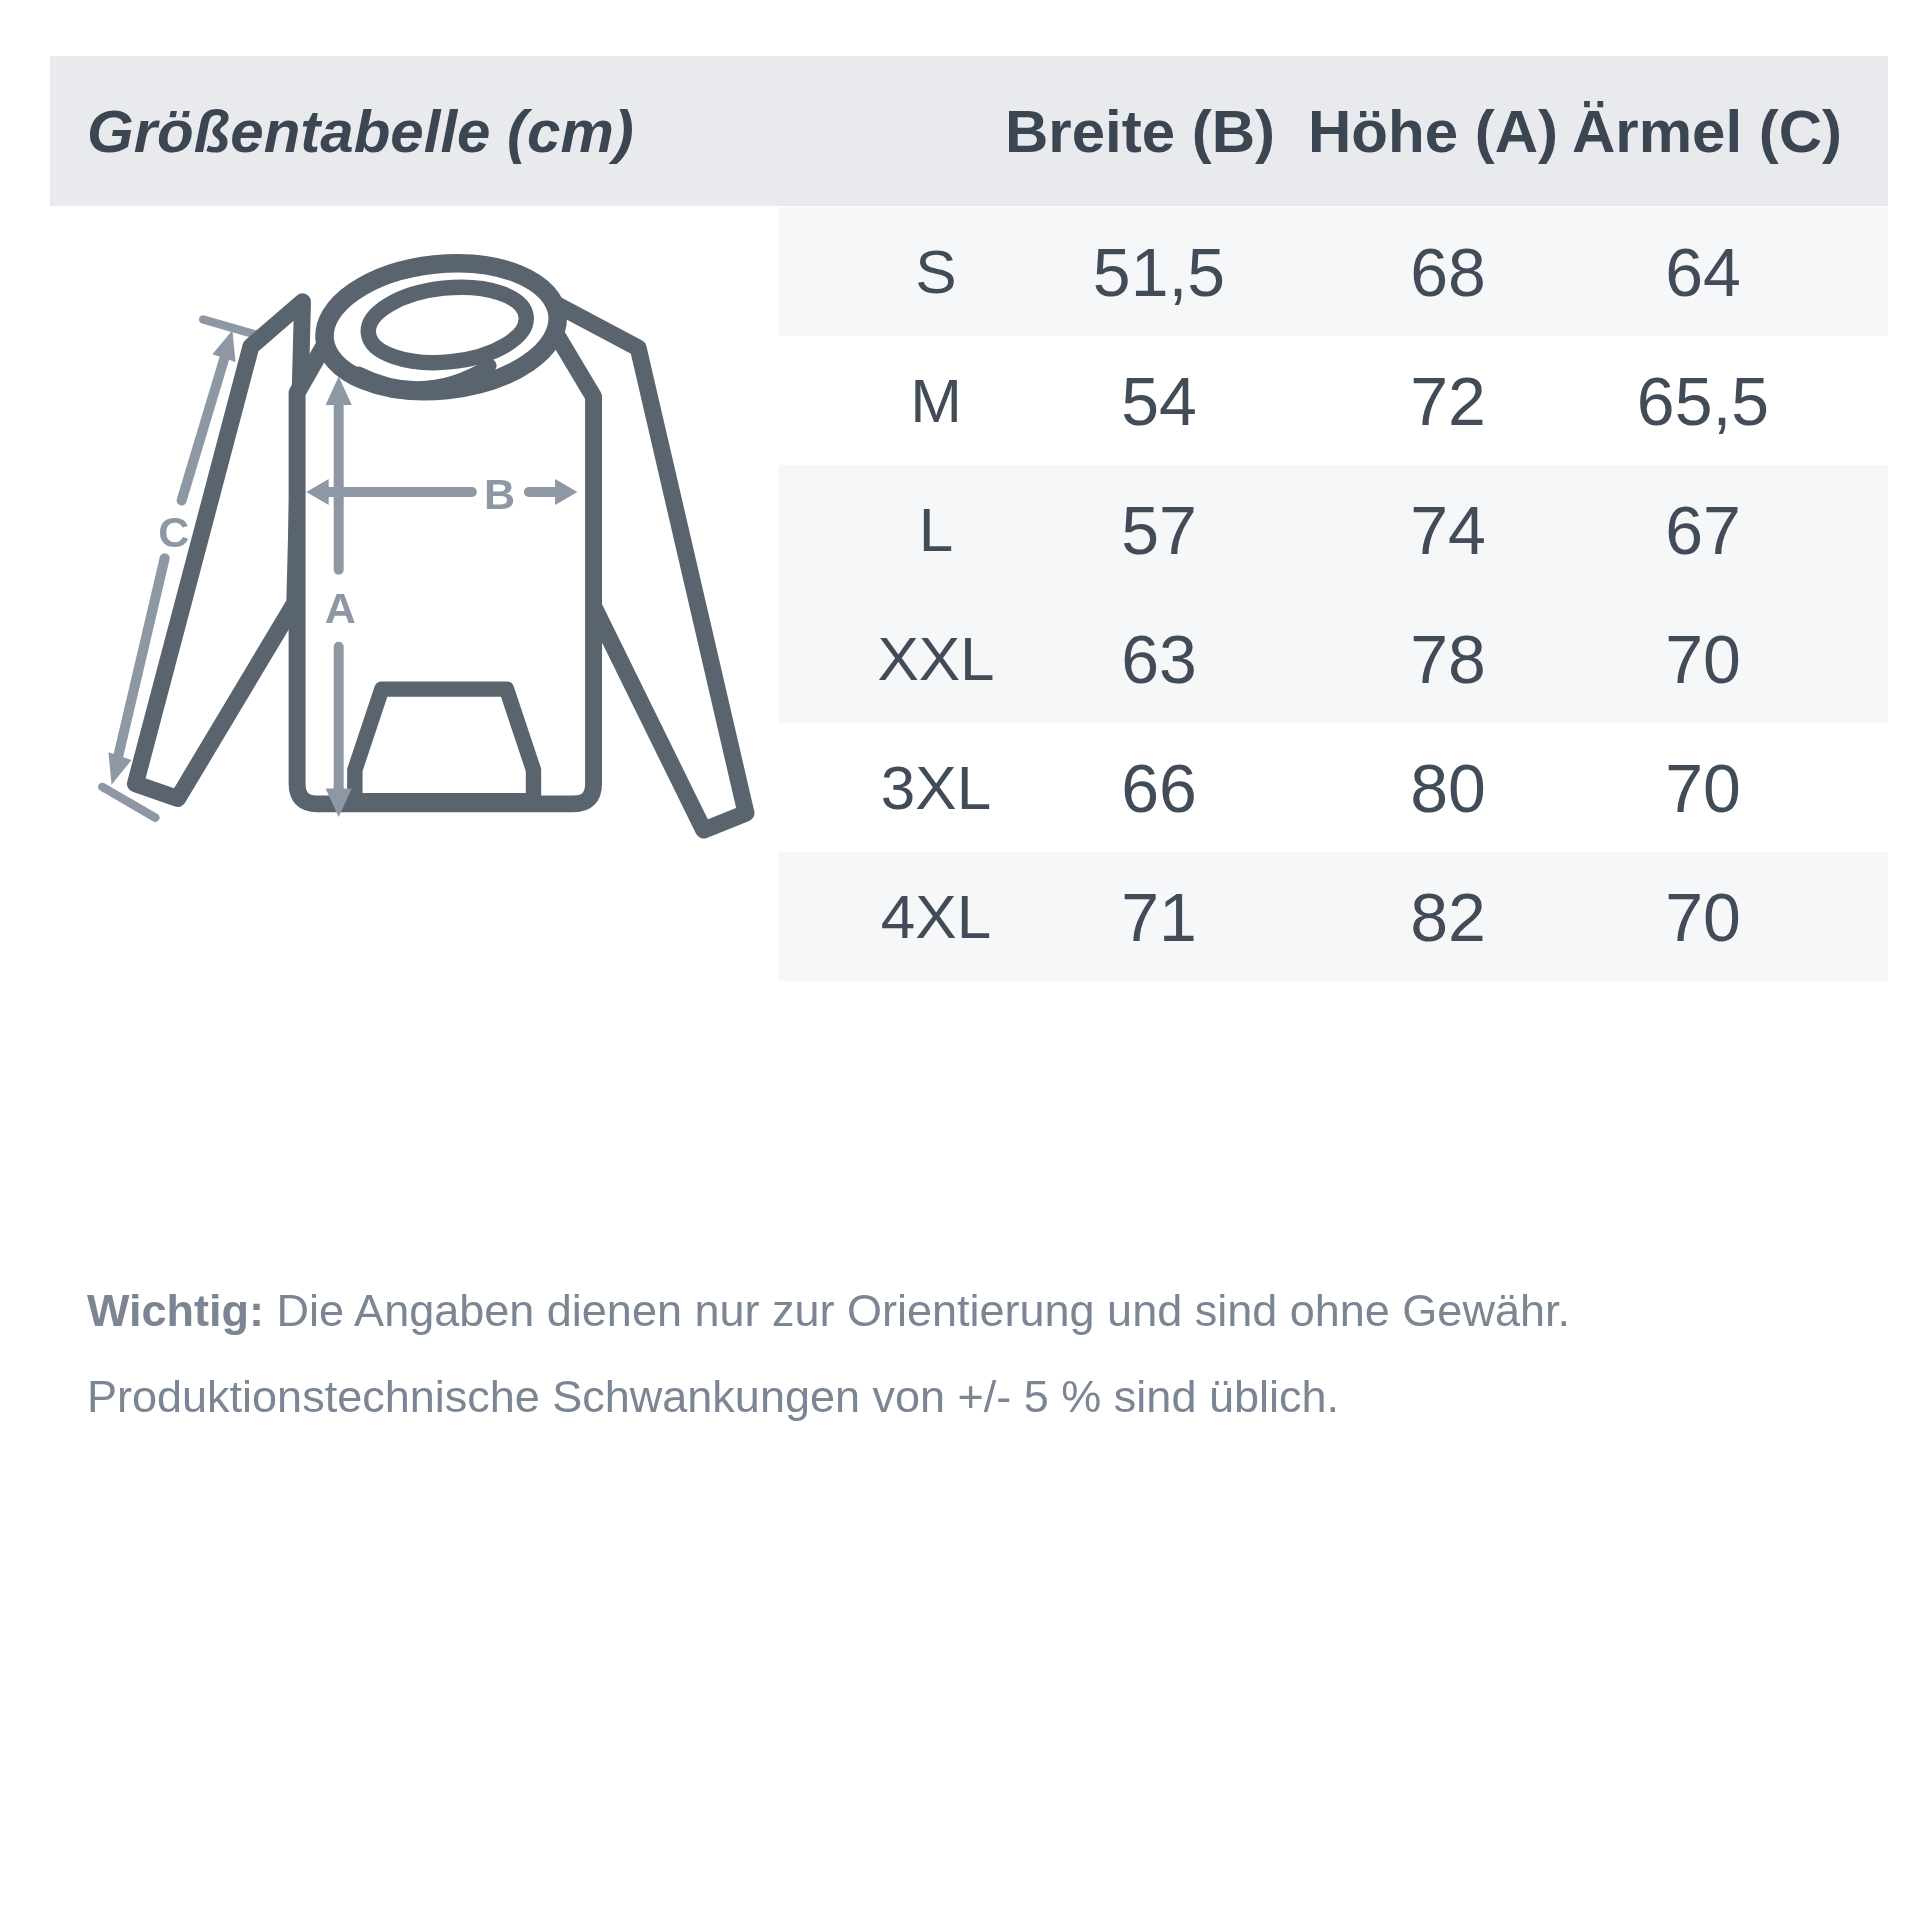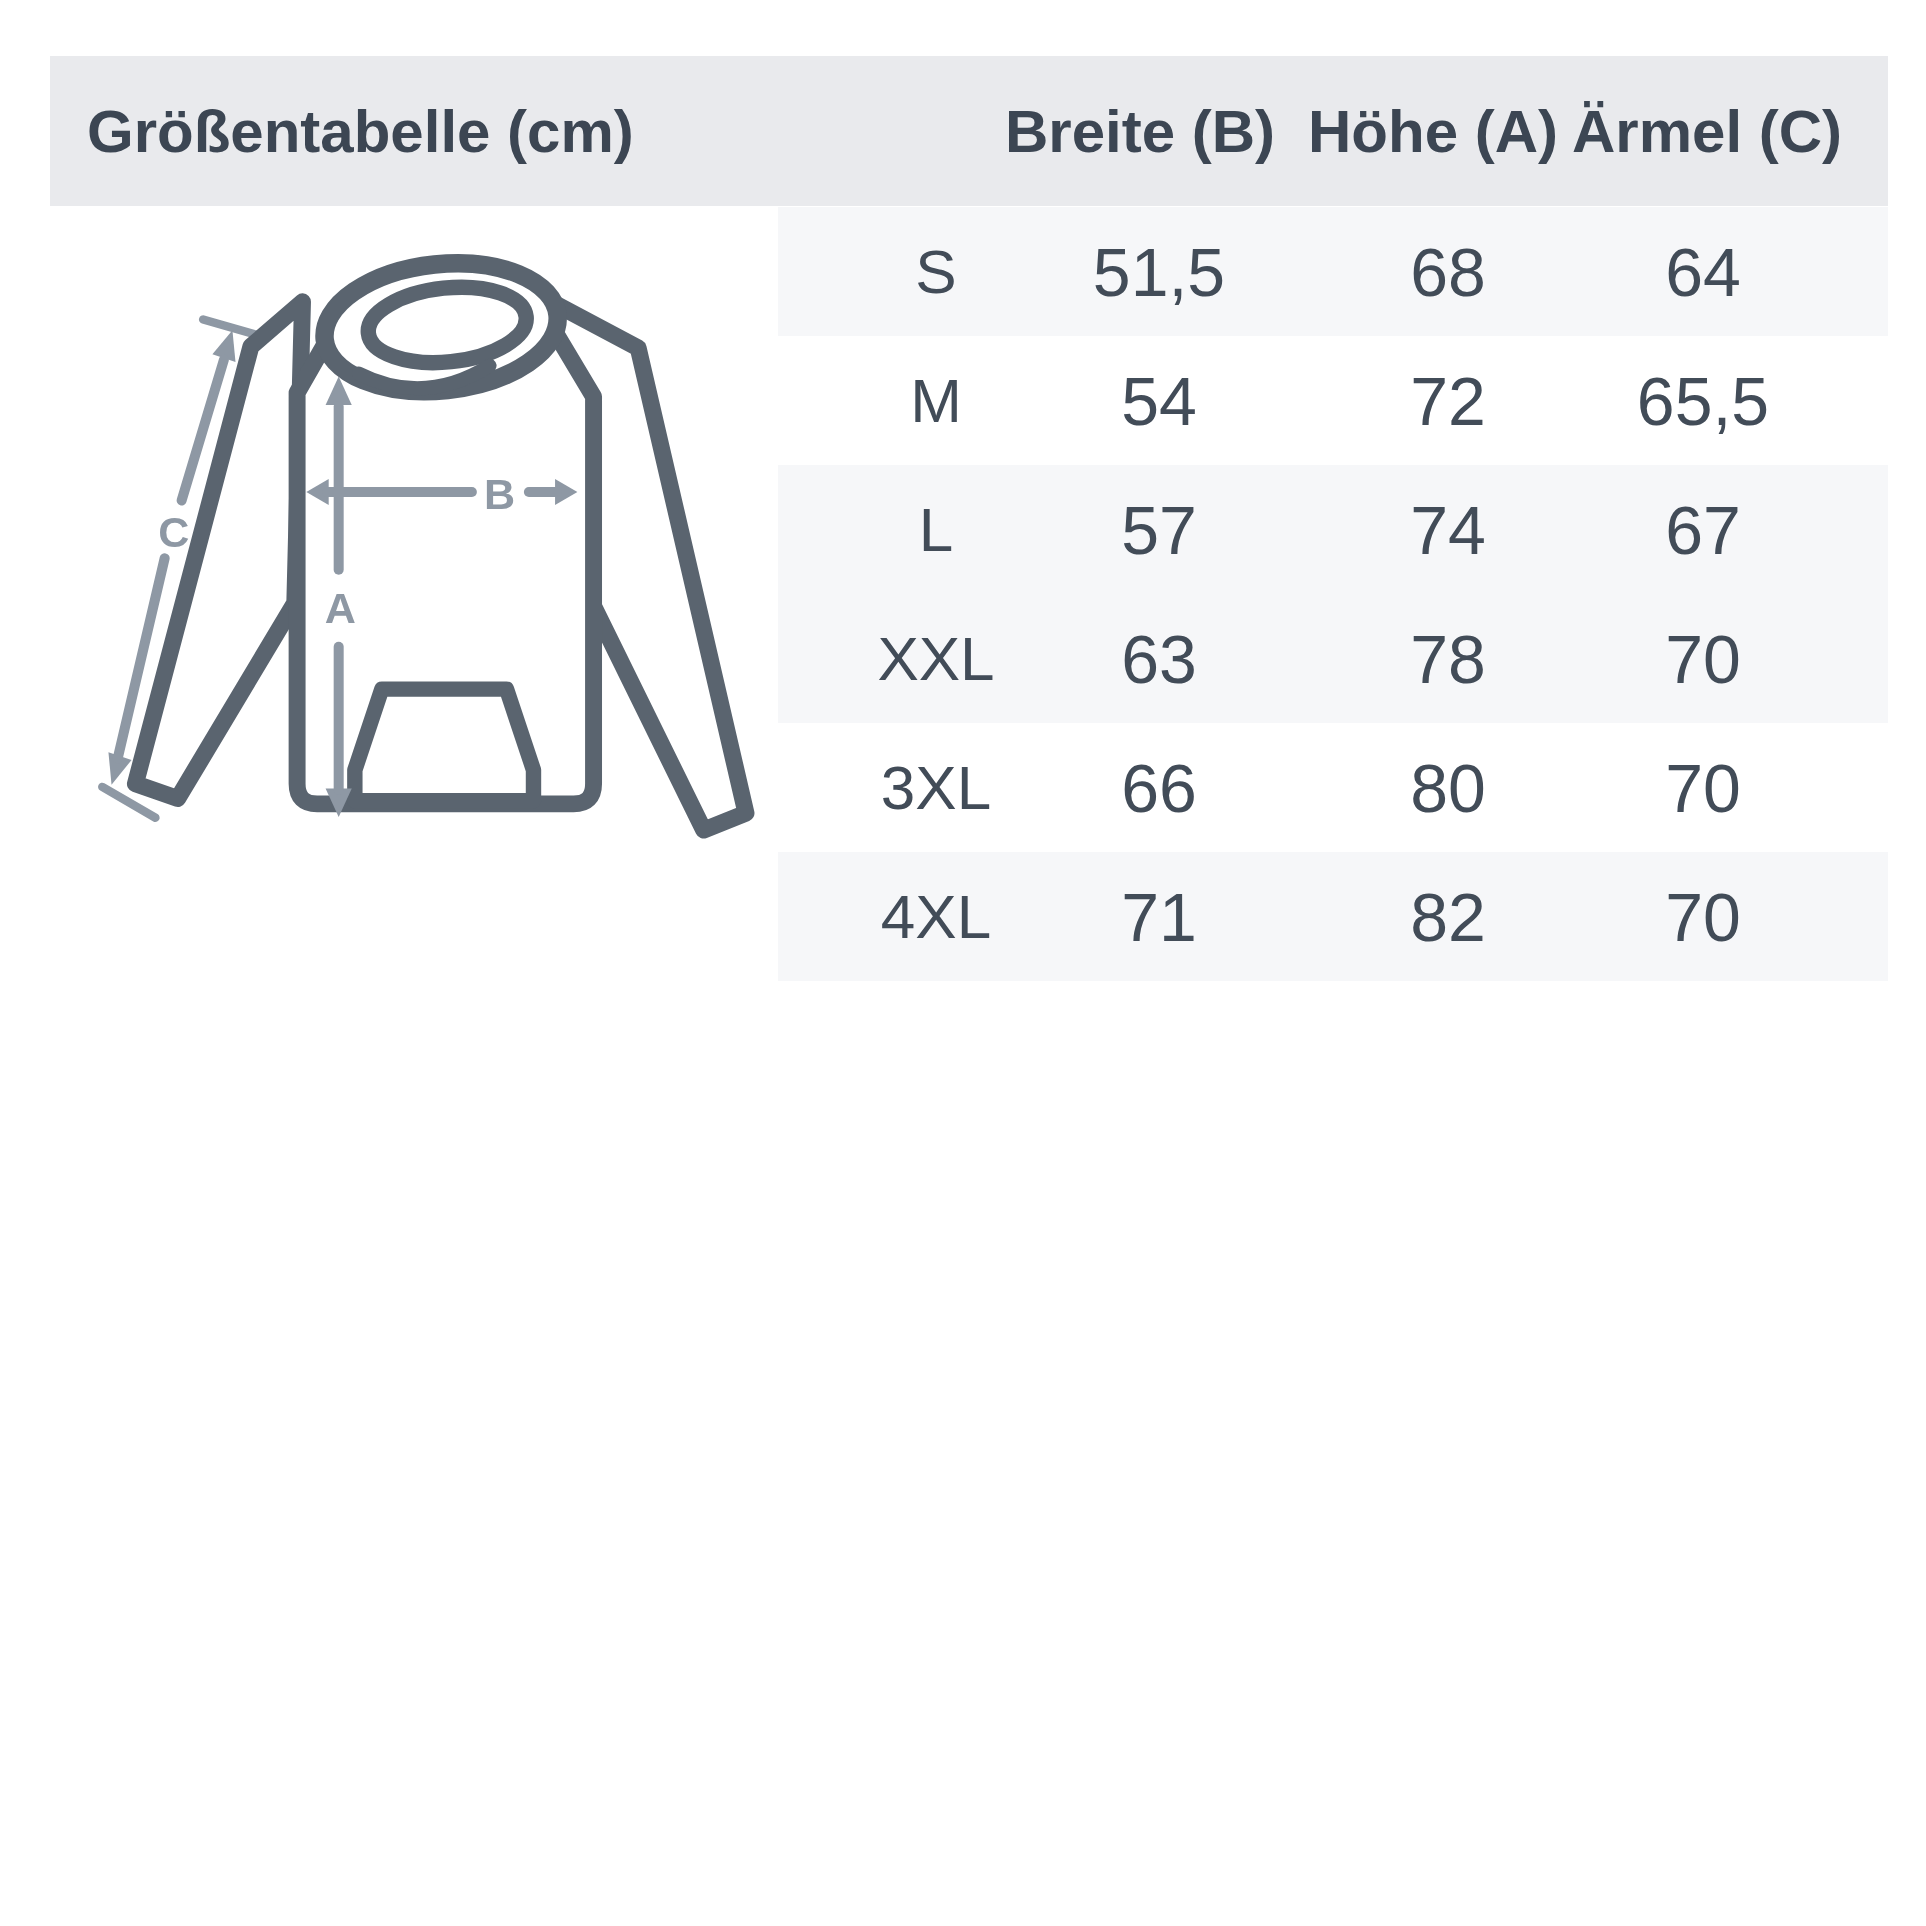--- a/index.html
+++ b/index.html
@@ -13,20 +13,21 @@
   
   .header{
     position:absolute;left:50px;top:56px;width:1838px;height:150px;
     background:var(--c-header-bg);
   }
   .header-title{
     position:absolute;left:37px;top:0;height:100%;
     display:flex;align-items:center;
     font-size:60px;font-weight:bold;color:var(--c-title);
     white-space:nowrap;
+    font-style:italic;
   }
   .header-cell{
     position:absolute;top:0;height:100%;width:0;
     display:flex;align-items:center;justify-content:center;
     font-size:60px;font-weight:bold;color:var(--c-title);
     white-space:nowrap;
   }
   .hc-breite{left:1090px;}
   .hc-hoehe{left:1383px;}
   .hc-aermel{left:1657px;}
@@ -154,15 +155,19 @@
 
     <g>
       <polygon class="ahead" points="317,339 346,322 346,356"></polygon>
       <polygon class="ahead" points="669,339 640,322 640,356"></polygon>
       <line class="measure" x1="344" y1="339" x2="532" y2="339"></line>
       <line class="measure" x1="606" y1="339" x2="642" y2="339"></line>
       <text class="mlabel" x="568" y="341" text-anchor="middle" dominant-baseline="central">B</text>
     </g>
   </svg>
 
+  <div class="note">
+    <div class="note-line"><b>Wichtig:</b> <span>Die Angaben dienen nur zur Orientierung und sind ohne Gewähr.</span></div>
+    <div class="note-line">Produktionstechnische Schwankungen von +/- 5 % sind üblich.</div>
+  </div>
 
 </div>
 
 
 </body></html>

